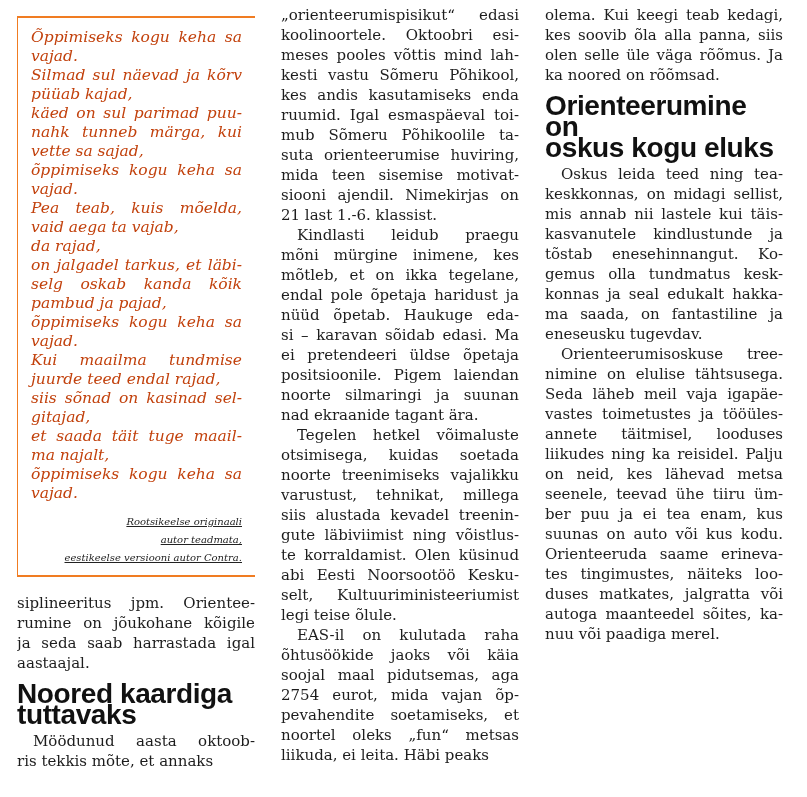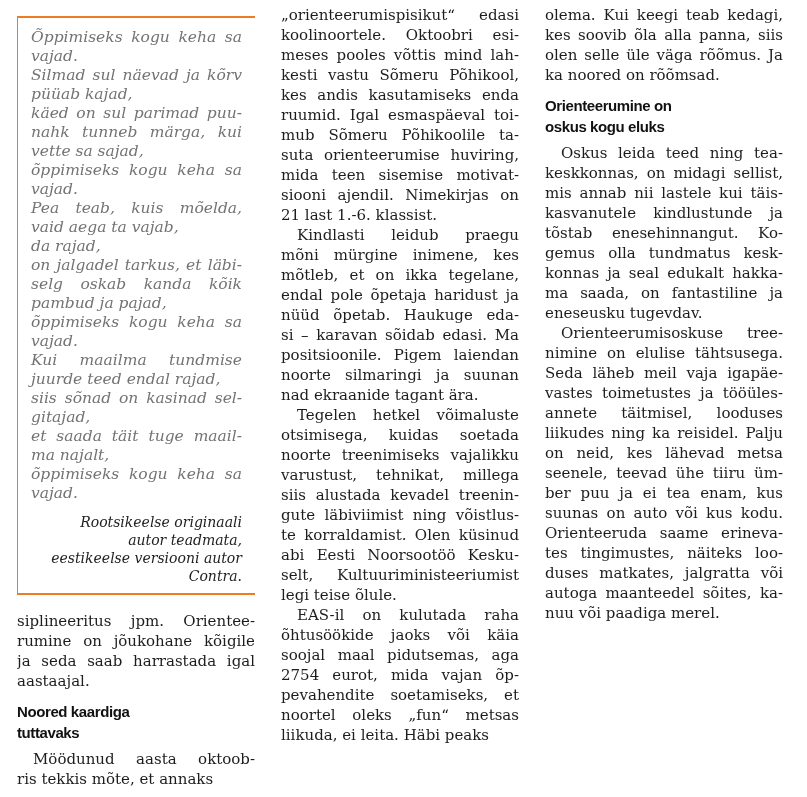--- a/index.html
+++ b/index.html
@@ -48,40 +48,41 @@
     width: 241px;
     margin: 11px 0 16px -1px;
     border: 2px solid #f07c22;
     padding: 10px 13px 8px 13px;
     background: #ffffff;
   }
   .poem {
     font-style: italic;
     font-size: 15.5px;
     line-height: 19px;
-    color: #737373;
+    color: #c2410c;
   }
   .attribution {
     font-style: italic;
-    font-size: 14px;
+    font-size: 10px;
     line-height: 18px;
     margin-top: 10px;
     color: #222222;
+    text-decoration: underline;
   }
   .attribution .ln {
     text-align: right;
     text-align-last: right;
     -moz-text-align-last: right;
   }
 
   
   .heading {
     font-family: "Liberation Sans", sans-serif;
     font-weight: bold;
-    font-size: 15px;
+    font-size: 28px;
     line-height: 21px;
     letter-spacing: -0.4px;
     color: #111111;
     margin: 10px 0 6px 0;
   }
   .heading .ln {
     text-align: left;
     text-align-last: left;
     -moz-text-align-last: left;
   }
@@ -182,20 +183,21 @@
         <div class="ln">siooni ajendil. Nimekirjas on</div>
         <div class="ln ln-last">21 last 1.-6. klassist.</div>
       </div>
     <div class="para justify indent">
         <div class="ln">Kindlasti leidub praegu</div>
         <div class="ln">mõni mürgine inimene, kes</div>
         <div class="ln">mõtleb, et on ikka tegelane,</div>
         <div class="ln">endal pole õpetaja haridust ja</div>
         <div class="ln">nüüd õpetab. Haukuge eda-</div>
         <div class="ln">si – karavan sõidab edasi. Ma</div>
+        <div class="ln">ei pretendeeri üldse õpetaja</div>
         <div class="ln">positsioonile. Pigem laiendan</div>
         <div class="ln">noorte silmaringi ja suunan</div>
         <div class="ln ln-last">nad ekraanide tagant ära.</div>
       </div>
     <div class="para justify indent">
         <div class="ln">Tegelen hetkel võimaluste</div>
         <div class="ln">otsimisega, kuidas soetada</div>
         <div class="ln">noorte treenimiseks vajalikku</div>
         <div class="ln">varustust, tehnikat, millega</div>
         <div class="ln">siis alustada kevadel treenin-</div>

